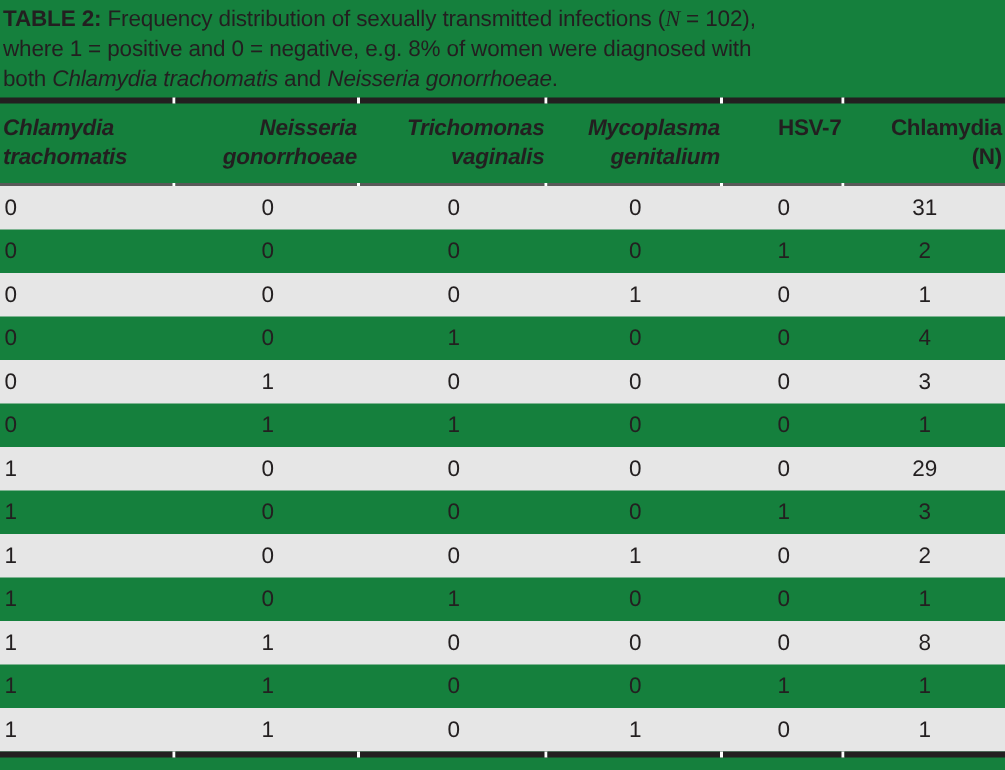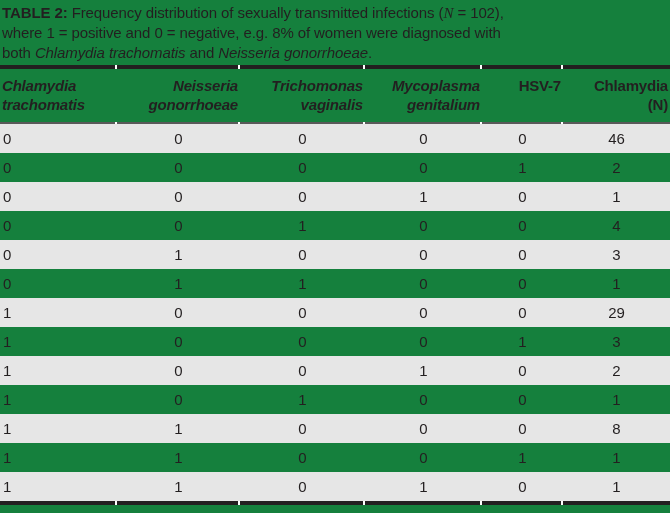--- a/index.html
+++ b/index.html
@@ -82,21 +82,21 @@
         <span></span>
         <span></span>
       </div>
     <div>
         <div class="grid tr stripe">
           <div class="td left">0</div>
           <div class="td">0</div>
           <div class="td">0</div>
           <div class="td">0</div>
           <div class="td">0</div>
-          <div class="td">46</div>
+          <div class="td">31</div>
         </div>
         <div class="grid tr">
           <div class="td left">0</div>
           <div class="td">0</div>
           <div class="td">0</div>
           <div class="td">0</div>
           <div class="td">1</div>
           <div class="td">2</div>
         </div>
         <div class="grid tr stripe">

